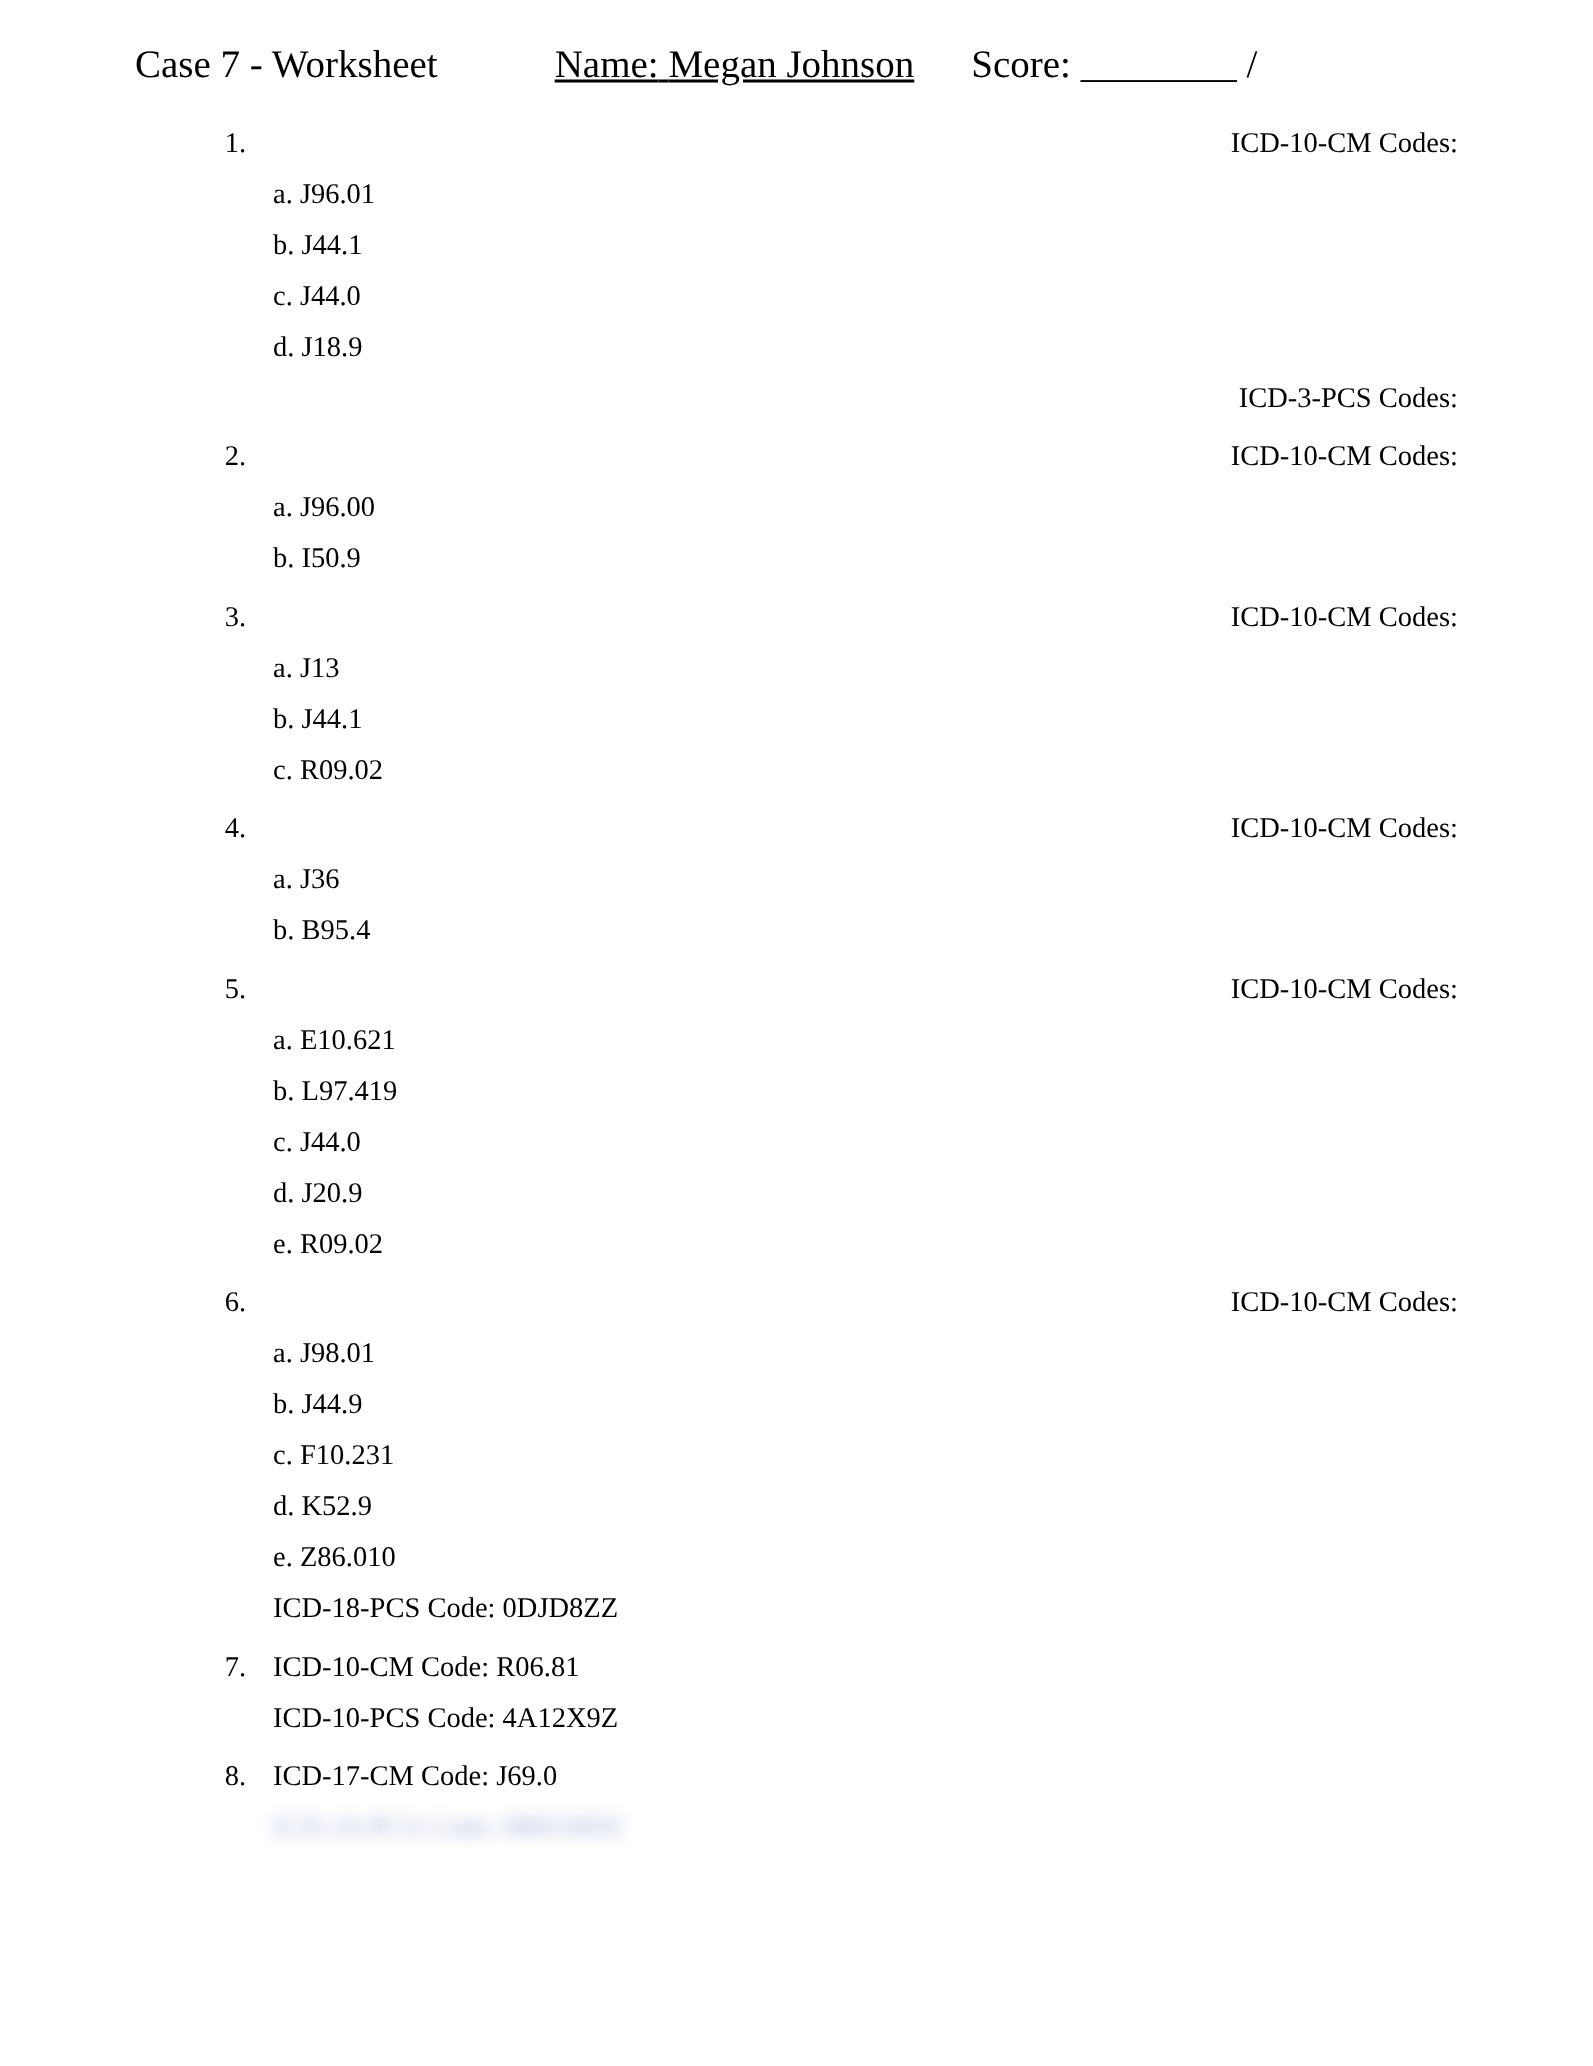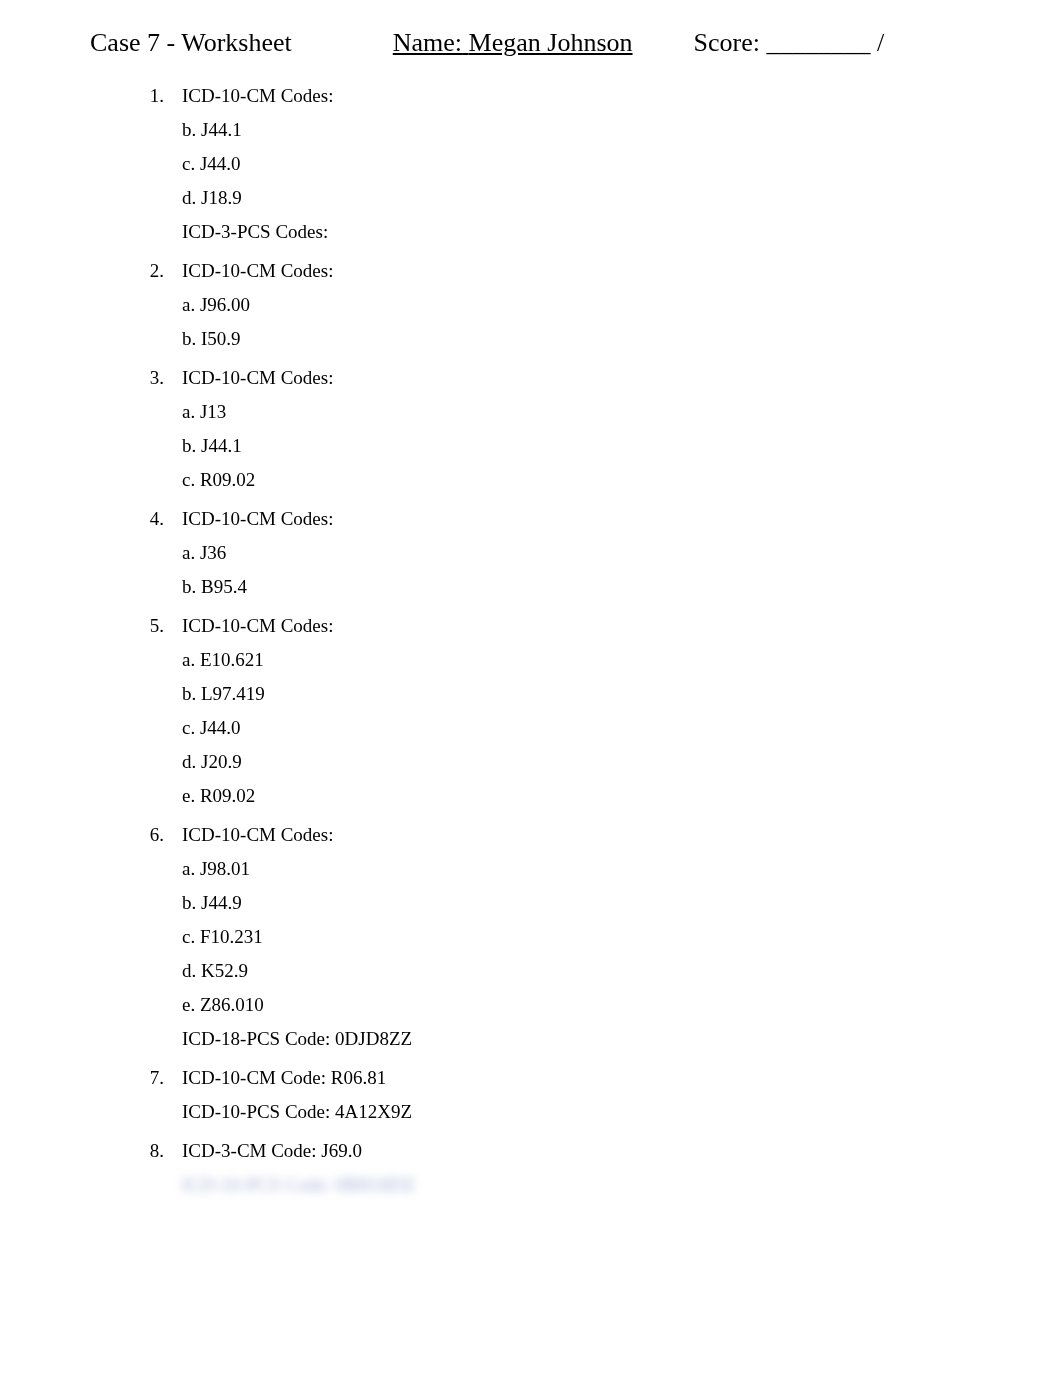--- a/index.html
+++ b/index.html
@@ -15,21 +15,20 @@
     min-height: 1377px;
     padding: 28px 90px 0 90px;
     position: relative;
   }
   .header-row {
     display: flex;
     align-items: flex-start;
     font-size: 26px;
     margin-bottom: 22px;
     flex-wrap: nowrap;
-    gap: 23px;
   }
   .header-title { flex: 0 0 auto; margin-right: 78px; white-space: nowrap; }
   .header-name-wrap { flex: 0 0 auto; margin-right: 38px; white-space: nowrap; text-decoration: underline; }
   .header-score-wrap { flex: 0 0 auto; white-space: nowrap; }
   .score-label { }
   .score-blank { letter-spacing: 0; }
   ol.main-list {
     list-style: none;
     padding-left: 48px;
     font-size: 19px;
@@ -45,20 +44,21 @@
     text-align: right;
     padding-right: 18px;
     padding-top: 5px;
   }
   .content-col {
     flex: 1 1 auto;
     padding-top: 5px;
   }
   .group-heading {
     margin-bottom: 12px;
+    text-align: right;
   }
   .sub-item {
     margin-bottom: 12px;
   }
   .inline-heading {
     margin-bottom: 12px;
   }
   .blurred-text {
     filter: blur(5px);
     opacity: 0.55;
@@ -84,20 +84,21 @@
       <span class="score-blank">________</span>
       <span>/</span>
     </span>
   </div>
 
   <ol class="main-list" id="main-list">
       <li>
         <div class="num-col">1.</div>
         <div class="content-col">
           <div class="group-heading">ICD-10-CM Codes:</div>
+          <div class="sub-item">a. J96.01</div>
           <div class="sub-item">b. J44.1</div>
           <div class="sub-item">c. J44.0</div>
           <div class="sub-item">d. J18.9</div>
           <div class="group-heading">ICD-3-PCS Codes:</div>
         </div>
       </li>
       <li>
         <div class="num-col">2.</div>
         <div class="content-col">
           <div class="group-heading">ICD-10-CM Codes:</div>
@@ -148,19 +149,19 @@
       <li>
         <div class="num-col">7.</div>
         <div class="content-col">
           <div class="inline-heading">ICD-10-CM Code: R06.81</div>
           <div class="inline-heading">ICD-10-PCS Code: 4A12X9Z</div>
         </div>
       </li>
       <li>
         <div class="num-col">8.</div>
         <div class="content-col">
-          <div class="inline-heading">ICD-3-CM Code: J69.0</div>
+          <div class="inline-heading">ICD-17-CM Code: J69.0</div>
           <div class="blurred-text">ICD-10-PCS Code: 0BH18DZ</div>
         </div>
       </li>
     </ol>
 
 </div>
 
 </body></html>

